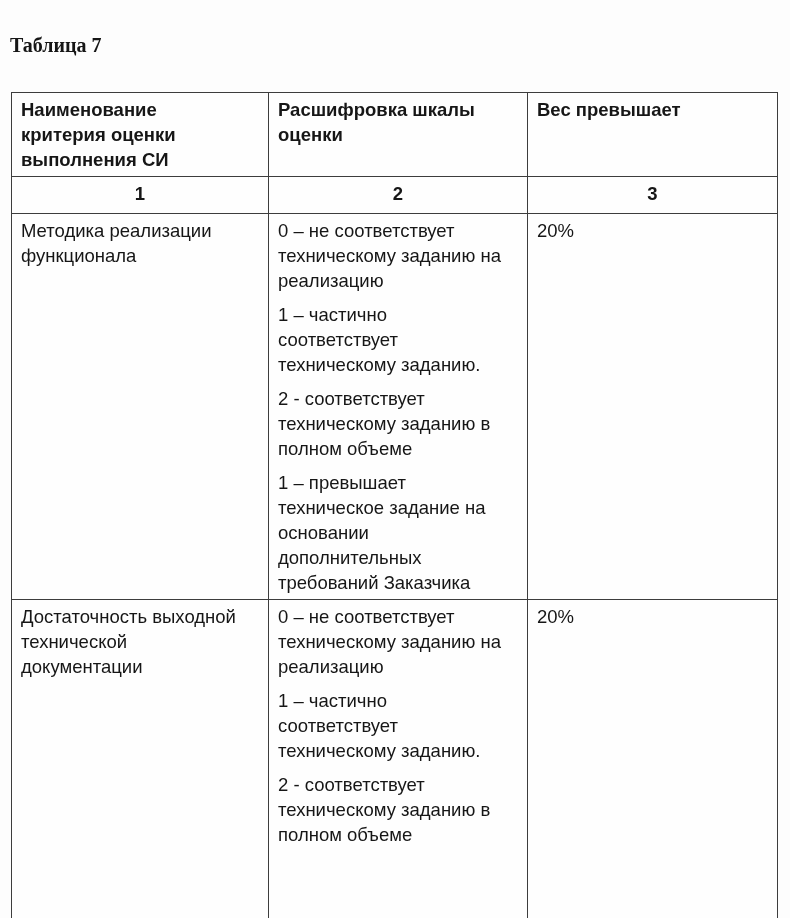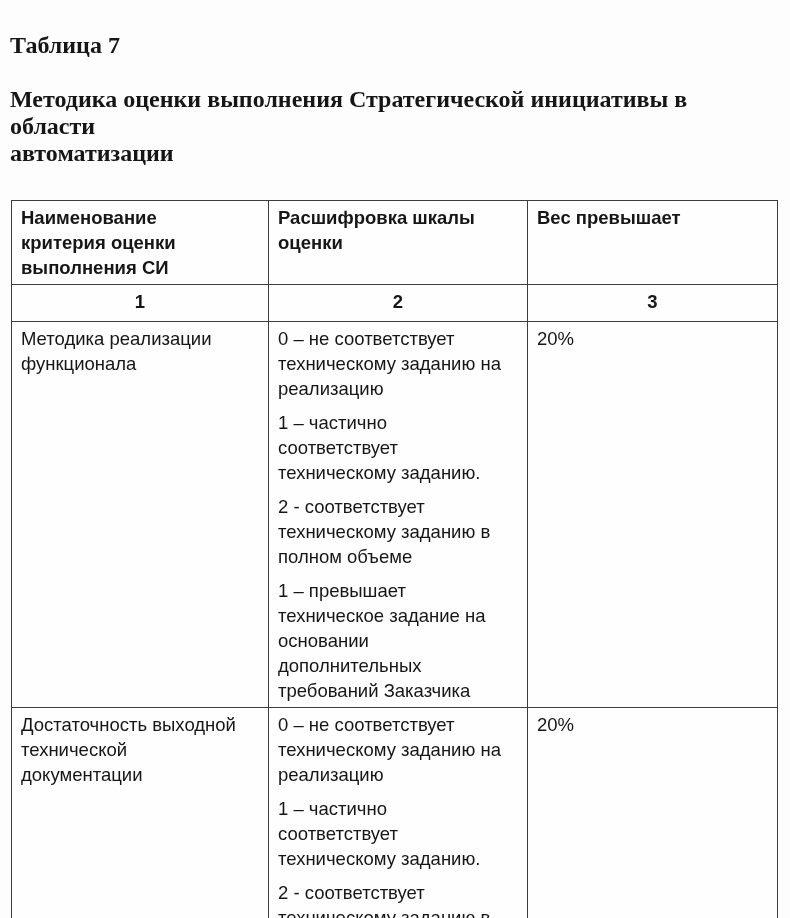--- a/index.html
+++ b/index.html
@@ -12,21 +12,21 @@
     width: 790px;
     height: 918px;
     overflow: hidden;
     font-family: "Liberation Sans", "DejaVu Sans", sans-serif;
   }
   
   .title-block {
     padding: 5px 14px 0 10px;
     font-family: "Liberation Serif", "DejaVu Serif", serif;
     font-weight: bold;
-    font-size: 24px;
+    font-size: 20px;
     line-height: 27px;
     white-space: pre-line;
   }
   .caption { margin: 0; }
   .doc-title { margin: 0; max-width: 762px; }
 
   
   table.eval-table {
     margin: 6px 0 0 11px;
     width: 766px;
@@ -70,22 +70,20 @@
     margin: 0 0 9px 0;
     white-space: pre-line;
   }
   .scale-para:last-child { margin-bottom: 0; }
 </style>
 </head>
 <body>
 
 <div class="title-block">
   <p class="caption">Таблица 7</p>
-  <p class="doc-title">Методика оценки выполнения Стратегической инициативы в области
-автоматизации</p>
 </div>
 
 <table class="eval-table">
   <colgroup>
     <col class="col-1">
     <col class="col-2">
     <col class="col-3">
   </colgroup>
   <tbody>
     <tr class="header-row">

